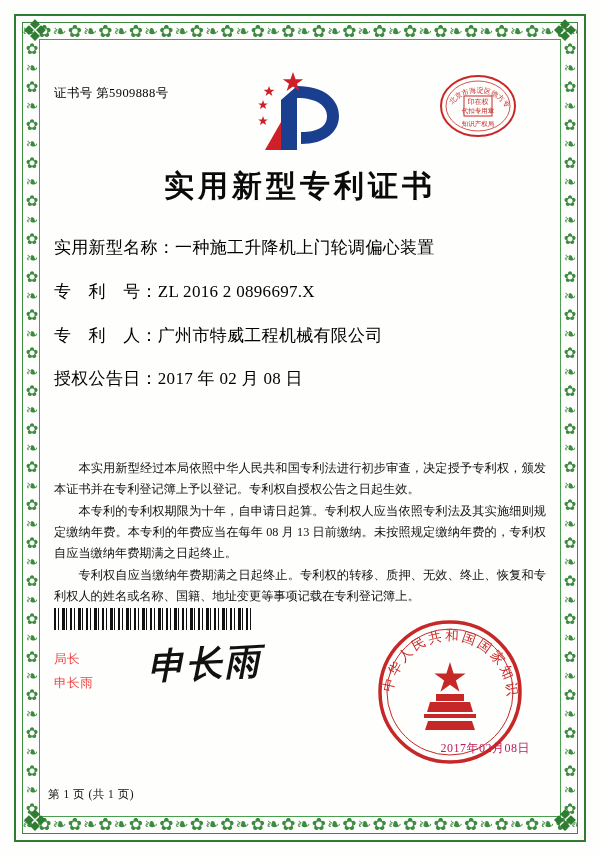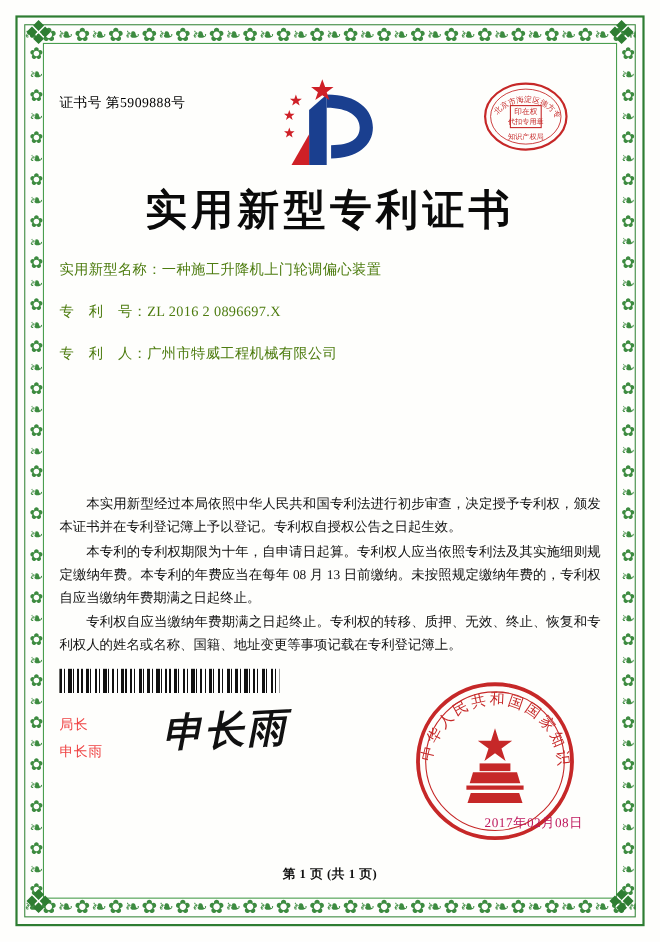--- a/index.html
+++ b/index.html
@@ -118,53 +118,53 @@
     height: 92px;
   }
   .logo svg { display: block; }
 
   .title {
     position: absolute;
     left: 0;
     right: 0;
     top: 118px;
     text-align: center;
-    font-size: 38px;
+    font-size: 30px;
     font-weight: bold;
     letter-spacing: 4px;
     color: #0a0a0a;
     font-family: "DejaVu Serif", serif;
   }
 
   .fields {
     position: absolute;
     left: 6px;
     right: 6px;
     top: 188px;
-    font-size: 13px;
-    color: #4d7c0f;
+    font-size: 17px;
+    color: #000000;
   }
   .field {
     margin-bottom: 20px;
     line-height: 1.4;
     letter-spacing: 0.3px;
     white-space: nowrap;
   }
   .field .lbl {
     display: inline-block;
   }
   .field .val {
     display: inline;
   }
 
   .paras {
     position: absolute;
     left: 6px;
     right: 6px;
-    top: 400px;
+    top: 410px;
     font-size: 12.2px;
     color: #111;
     line-height: 1.72;
     text-align: justify;
   }
   .paras p {
     margin: 0 0 1px 0;
     text-indent: 2em;
   }
 
@@ -232,25 +232,24 @@
     width: 80px;
     height: 80px;
   }
   .stamp-tr svg { display: block; }
 
   .pagefoot {
     position: absolute;
     left: 0;
     right: 0;
     bottom: 6px;
-    text-align: center;
+    text-align: left;
     font-size: 11.5px;
     color: #111;
     letter-spacing: 0.5px;
-    font-weight: bold;
   }
 </style>
 </head>
 <body>
 
 <div class="page">
 
   <div class="border-outer"></div>
   <div class="border-inner"></div>
   <div class="border-thin"></div>
@@ -302,20 +301,23 @@
 
     <div class="fields">
       <div class="field">
         <span class="lbl">实用新型名称：</span><span class="val">一种施工升降机上门轮调偏心装置</span>
       </div>
       <div class="field">
         <span class="lbl">专　利　号：</span><span class="val">ZL 2016 2 0896697.X</span>
       </div>
       <div class="field">
         <span class="lbl">专　利　人：</span><span class="val">广州市特威工程机械有限公司</span>
+      </div>
+      <div class="field">
+        <span class="lbl">授权公告日：</span><span class="val">2017 年 02 月 08 日</span>
       </div>
     </div>
 
     <div class="paras">
       <p>本实用新型经过本局依照中华人民共和国专利法进行初步审查，决定授予专利权，颁发本证书并在专利登记簿上予以登记。专利权自授权公告之日起生效。</p>
       <p>本专利的专利权期限为十年，自申请日起算。专利权人应当依照专利法及其实施细则规定缴纳年费。本专利的年费应当在每年 08 月 13 日前缴纳。未按照规定缴纳年费的，专利权自应当缴纳年费期满之日起终止。</p>
       <p>专利权自应当缴纳年费期满之日起终止。专利权的转移、质押、无效、终止、恢复和专利权人的姓名或名称、国籍、地址变更等事项记载在专利登记簿上。</p>
     </div>
 
     <div class="barcode"></div>

